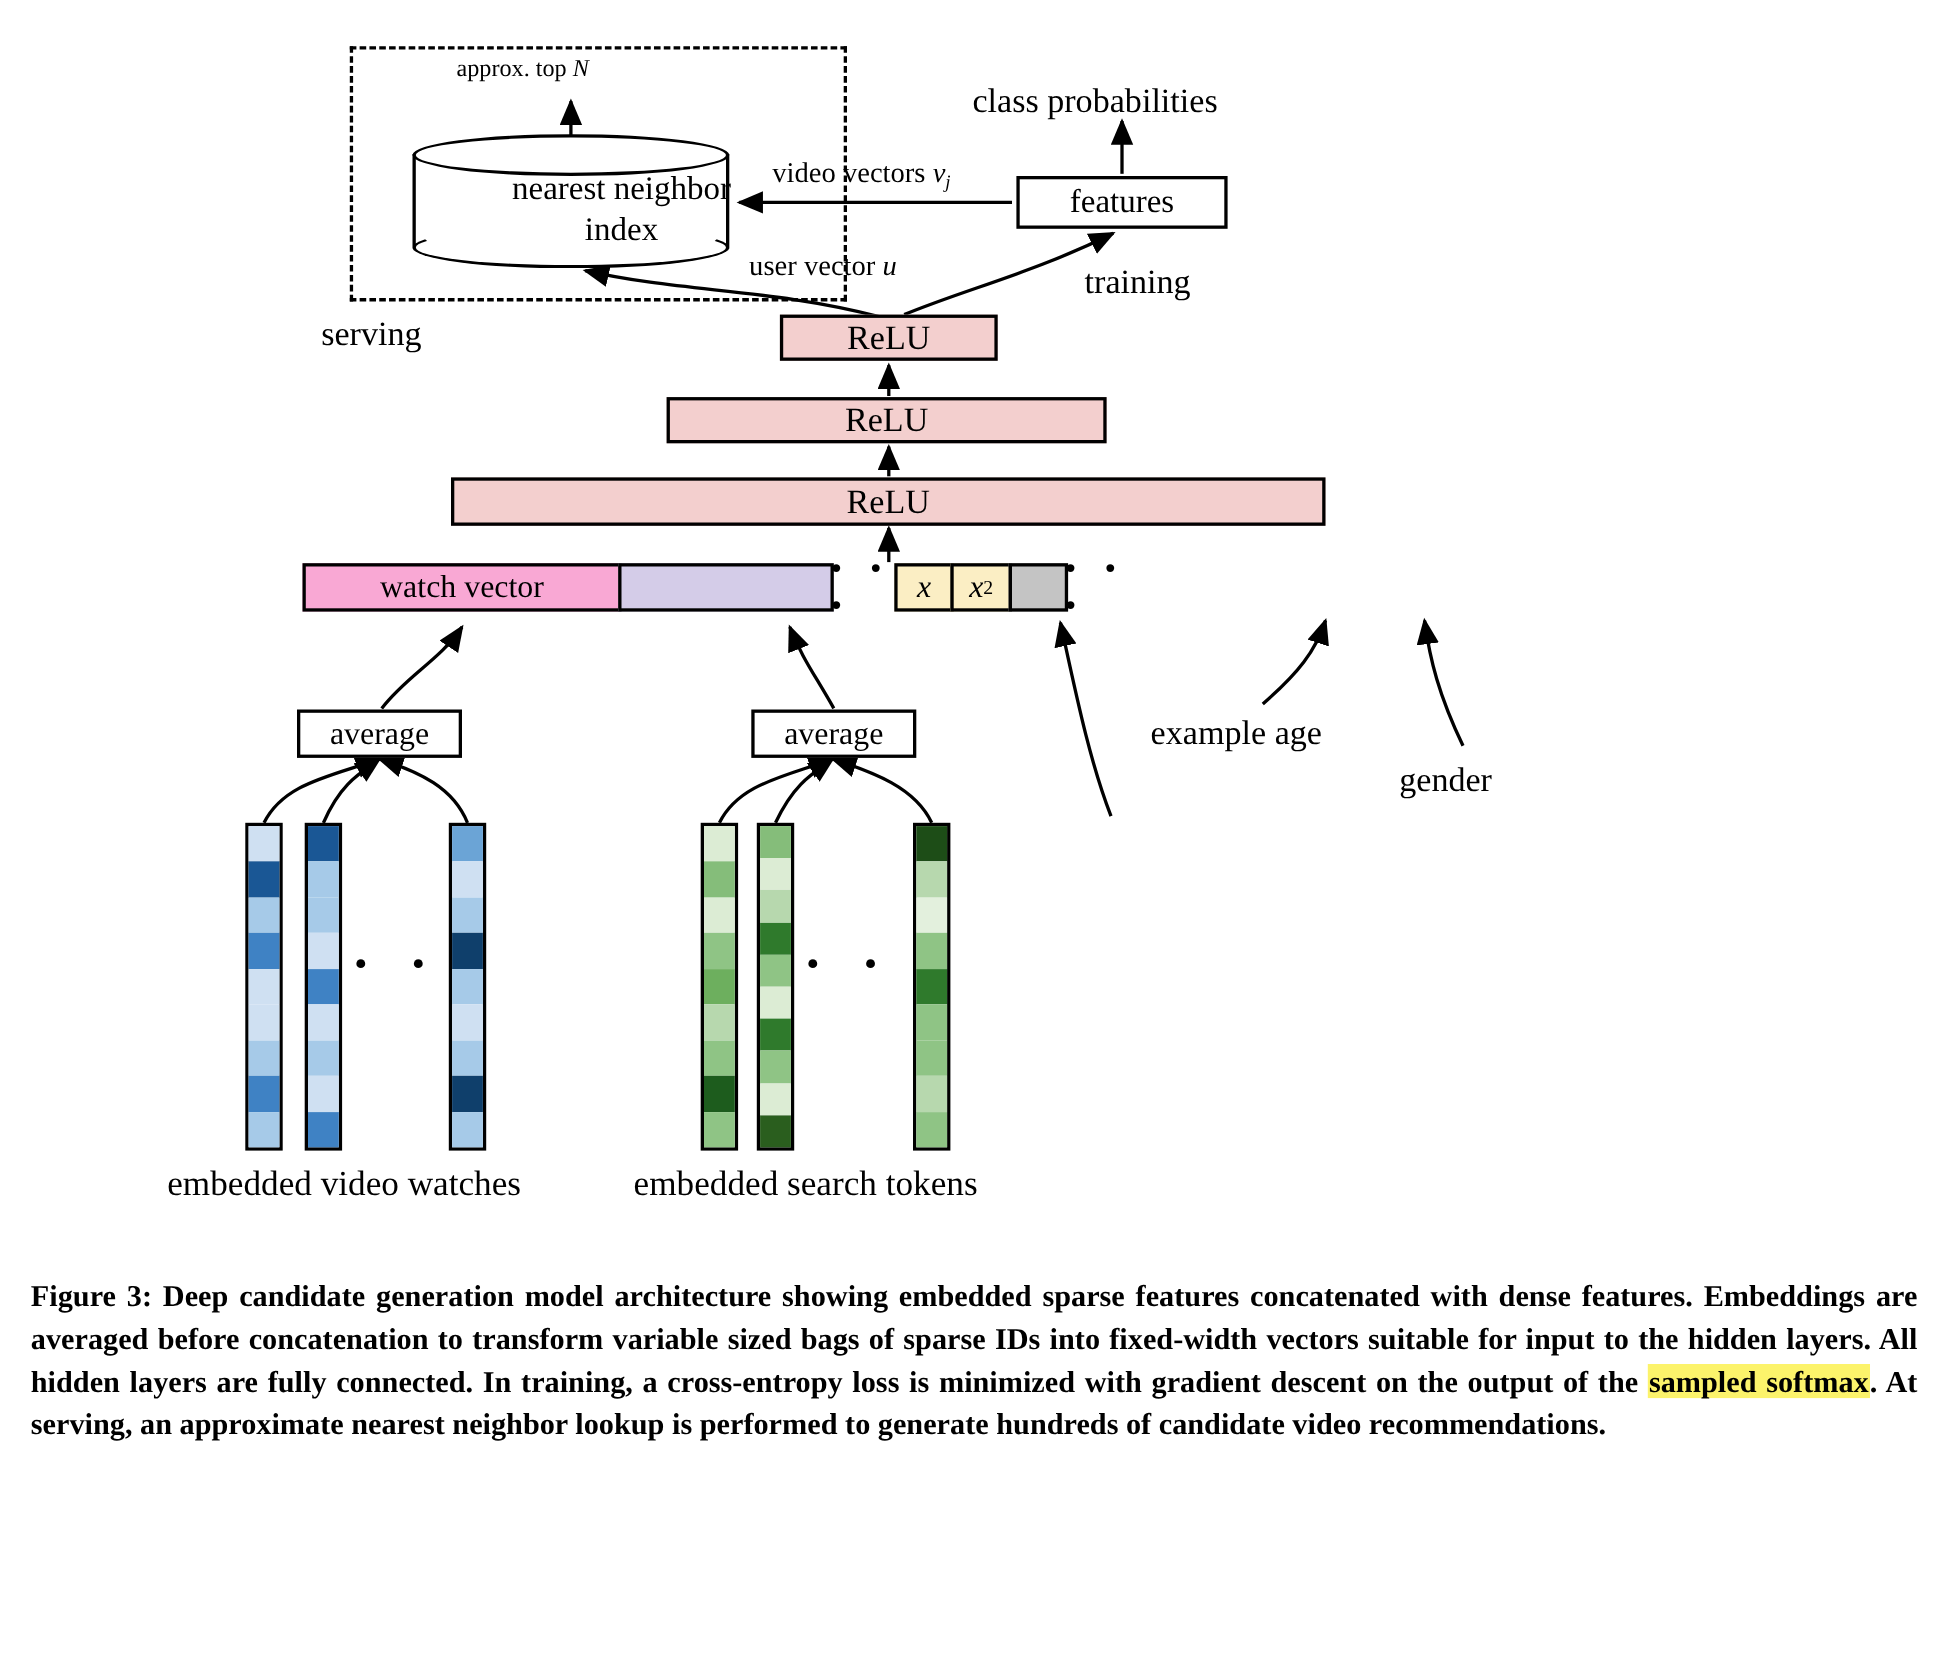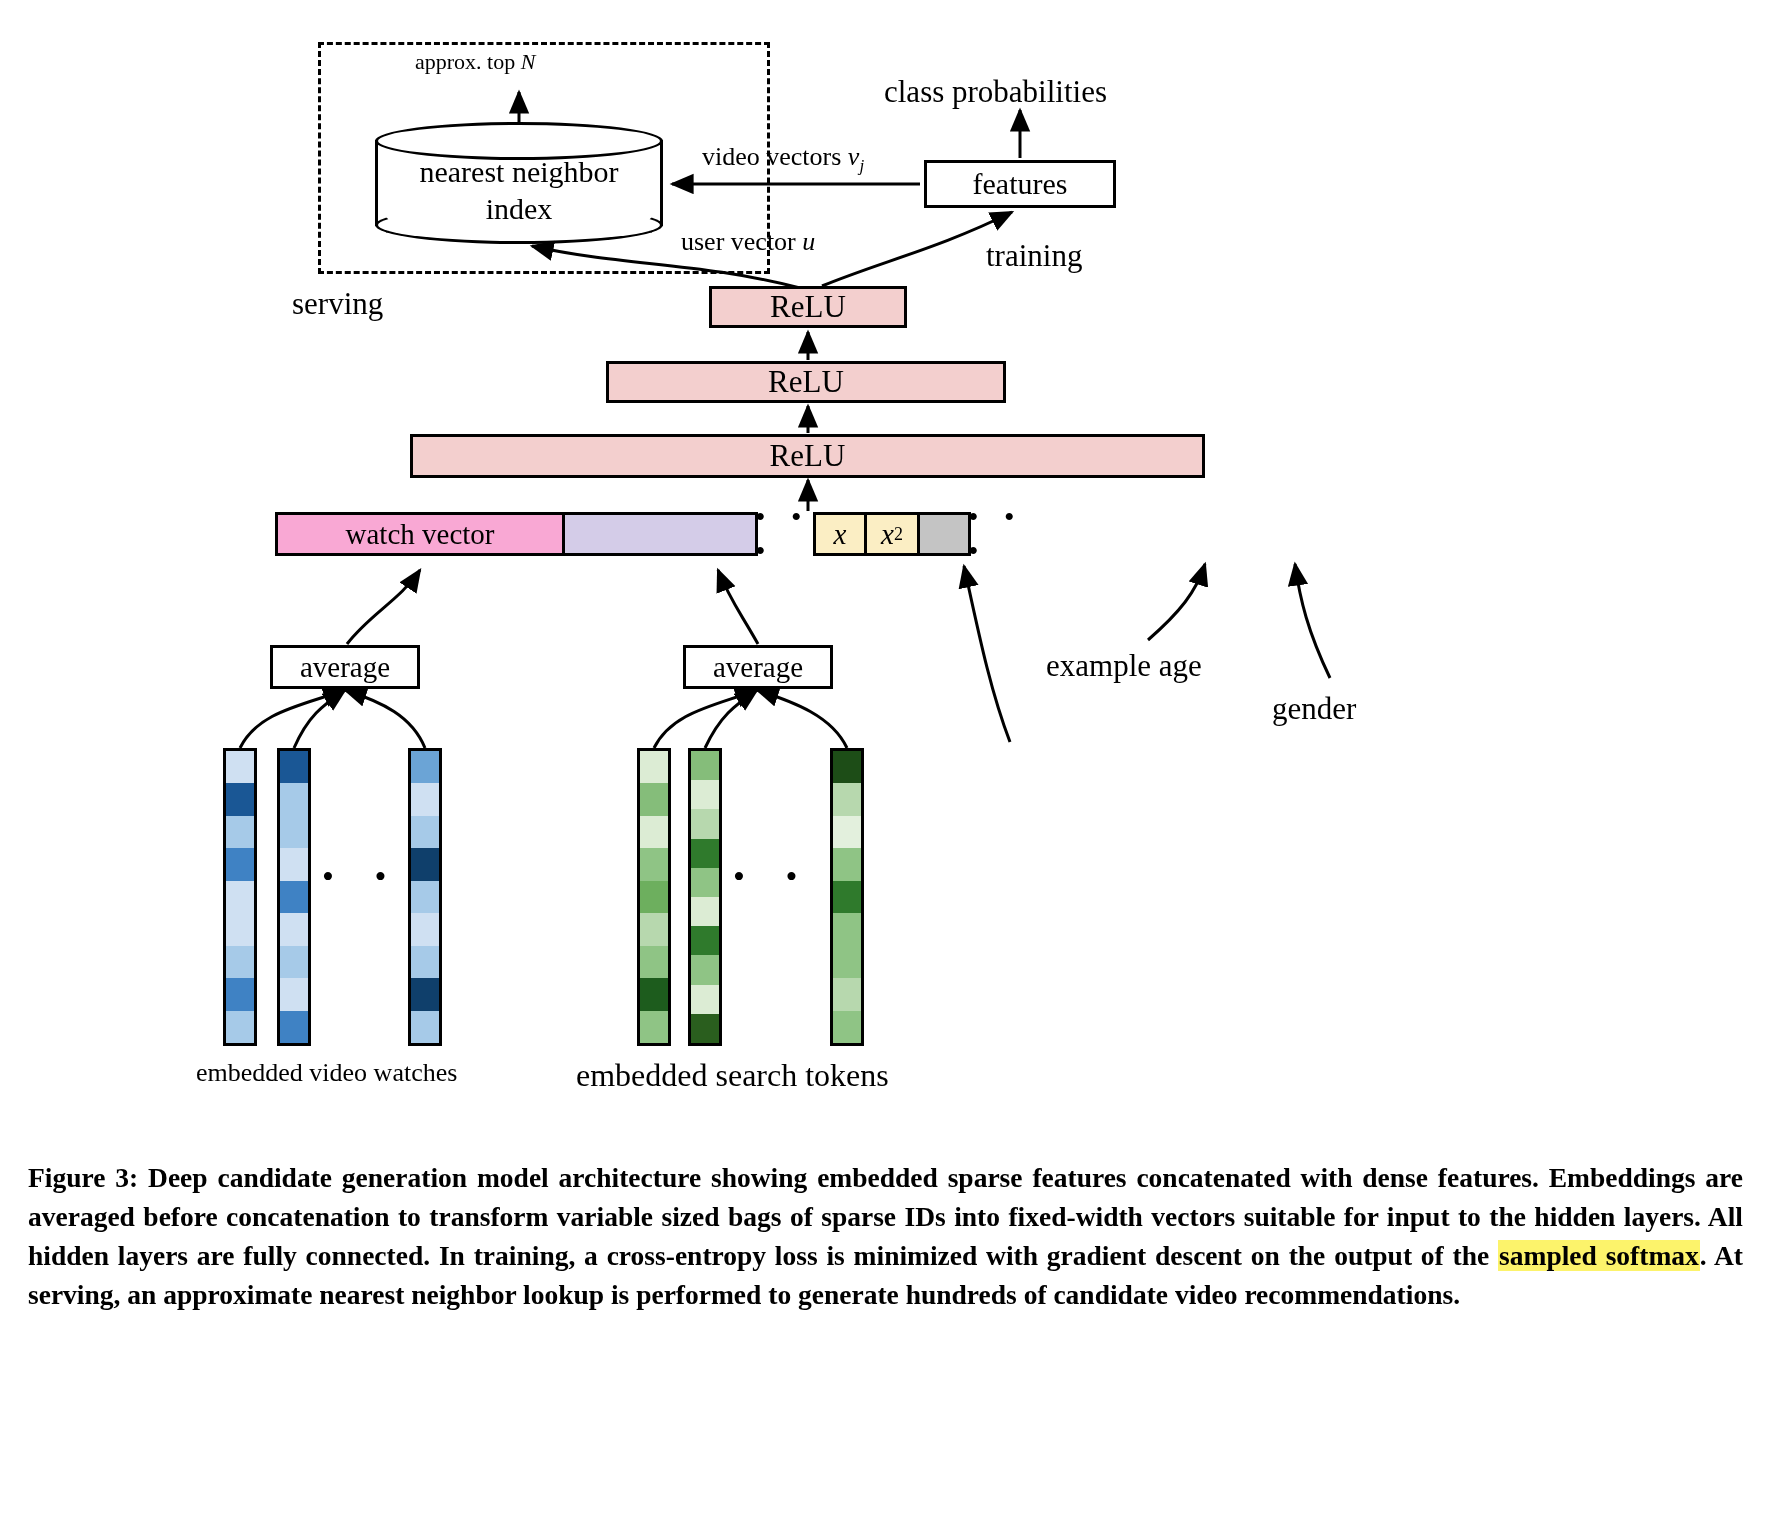--- a/index.html
+++ b/index.html
@@ -66,20 +66,21 @@
     border-top-color: transparent;
     background: transparent;
   }
   #nn-cyl .cyl-text {
     position: absolute;
     left: 0; top: 32px;
     width: 288px;
     text-align: center;
     font-size: 30px;
     line-height: 1.22;
+    padding-left: 46px;
   }
 
   
   .plainbox {
     position: absolute;
     border: 3px solid #000;
     background: #fff;
     box-sizing: border-box;
     display: flex;
     align-items: center;
@@ -249,21 +250,21 @@
 
   <div class="lbl" style="left:986px; top:240px; font-size:31px;">training</div>
 
   <div class="lbl" style="left:292px; top:288px; font-size:31px;">serving</div>
 
   <div class="lbl" style="left:1046px; top:650px; font-size:31px;">example age</div>
 
   <div class="lbl" style="left:1272px; top:693px; font-size:31px;">gender</div>
 
 
-  <div class="lbl" style="left:152px; top:1059px; font-size:26px;margin-left:44px;">embedded video watches</div>
+  <div class="lbl" style="left:152px; top:1059px; font-size:32px;">embedded video watches</div>
 
   <div class="lbl" style="left:576px; top:1059px; font-size:32px;">embedded search tokens</div>
 
   <div class="plainbox" id="softmax-box">features</div>
   <div class="plainbox" id="avg-watch">average</div>
   <div class="plainbox" id="avg-search">average</div>
 
   <div class="relu" id="relu-3" style="background: rgb(243, 207, 206);">ReLU</div>
   <div class="relu" id="relu-2" style="background: rgb(243, 207, 206);">ReLU</div>
   <div class="relu" id="relu-1" style="background: rgb(243, 207, 206);">ReLU</div>

